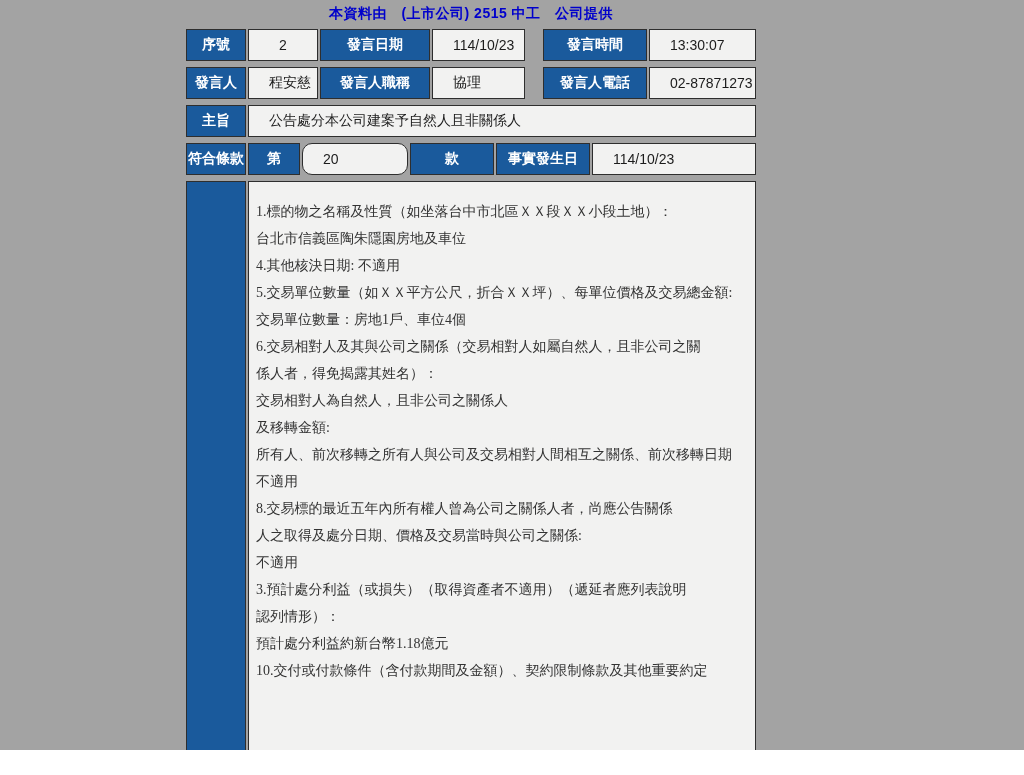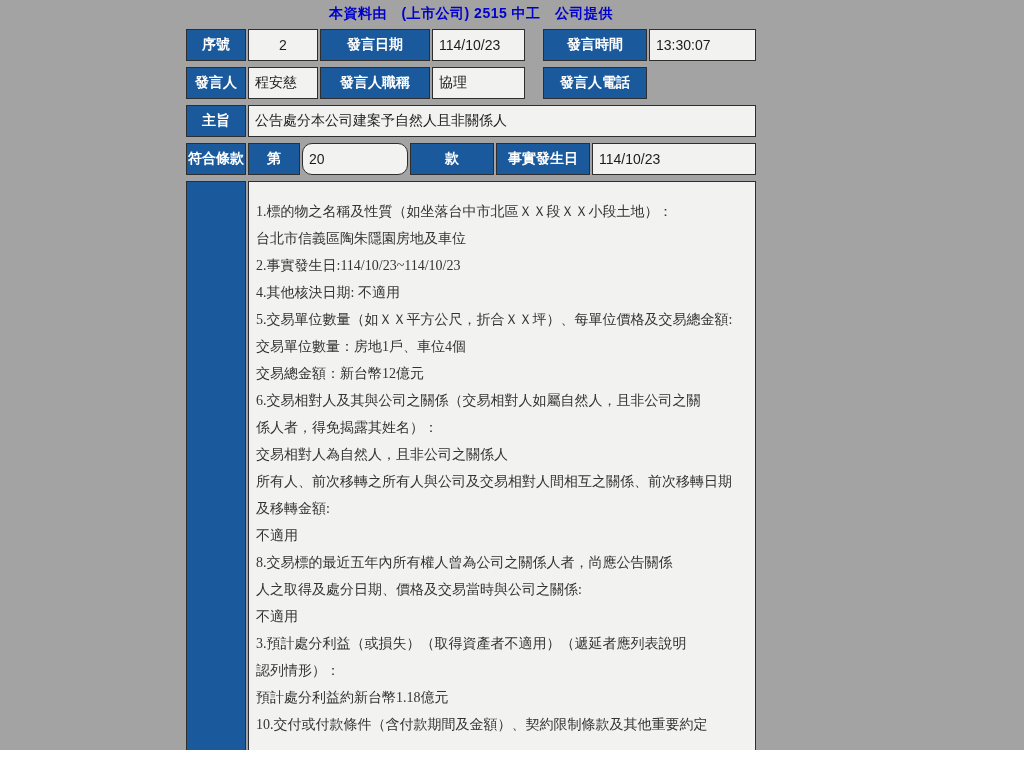--- a/index.html
+++ b/index.html
@@ -42,21 +42,21 @@
     background: #1a5a9c;
     color: #ffffff;
     font-size: 14px;
     font-weight: bold;
     justify-content: center;
   }
   .value {
     background: #f2f2f1;
     color: #1c1c1c;
     font-size: 14px;
-    padding-left: 6px;
+    padding-left: 20px;
   }
   .center { justify-content: center; padding-left: 0; }
   .grow { flex: 1 1 auto; }
   
   .w-c1 { width: 60px; flex: 0 0 60px; }
   .w-a2 { width: 70px; flex: 0 0 70px; }
   .w-a3 { width: 110px; flex: 0 0 110px; }
   .w-a4 { width: 93px; flex: 0 0 93px; }
   .w-a5 { width: 104px; flex: 0 0 104px; margin-left: 16px; }
   
@@ -99,20 +99,21 @@
       <div class="cell label w-a5">發言時間</div>
       <div class="cell value grow">13:30:07</div>
     </div>
 
     <div class="row">
       <div class="cell label w-c1">發言人</div>
       <div class="cell value w-a2">程安慈</div>
       <div class="cell label w-a3">發言人職稱</div>
       <div class="cell value w-a4">協理</div>
       <div class="cell label w-a5">發言人電話</div>
+      <div class="cell value grow">02-87871273</div>
     </div>
 
     <div class="row">
       <div class="cell label w-c1">主旨</div>
       <div class="cell value grow">公告處分本公司建案予自然人且非關係人</div>
     </div>
 
     <div class="row">
       <div class="cell label w-c1">符合條款</div>
       <div class="cell label w-b2">第</div>
@@ -120,30 +121,28 @@
       <div class="cell label w-b4">款</div>
       <div class="cell label w-b5">事實發生日</div>
       <div class="cell value grow">114/10/23</div>
     </div>
 
     <div class="row content-row">
       <div class="cell label w-c1 desc-side"></div>
       <div class="cell value content-cell">
           <div class="desc-line">1.標的物之名稱及性質（如坐落台中市北區ＸＸ段ＸＸ小段土地）：</div>
           <div class="desc-line">台北市信義區陶朱隱園房地及車位</div>
-          <div class="desc-line">2.事實發生日:114/10/23~114/10/23</div>
           <div class="desc-line">4.其他核決日期: 不適用</div>
           <div class="desc-line">5.交易單位數量（如ＸＸ平方公尺，折合ＸＸ坪）、每單位價格及交易總金額:</div>
           <div class="desc-line">交易單位數量：房地1戶、車位4個</div>
-          <div class="desc-line">交易總金額：新台幣12億元</div>
           <div class="desc-line">6.交易相對人及其與公司之關係（交易相對人如屬自然人，且非公司之關</div>
           <div class="desc-line">係人者，得免揭露其姓名）：</div>
           <div class="desc-line">交易相對人為自然人，且非公司之關係人</div>
+          <div class="desc-line">及移轉金額:</div>
           <div class="desc-line">所有人、前次移轉之所有人與公司及交易相對人間相互之關係、前次移轉日期</div>
-          <div class="desc-line">及移轉金額:</div>
           <div class="desc-line">不適用</div>
           <div class="desc-line">8.交易標的最近五年內所有權人曾為公司之關係人者，尚應公告關係</div>
           <div class="desc-line">人之取得及處分日期、價格及交易當時與公司之關係:</div>
           <div class="desc-line">不適用</div>
           <div class="desc-line">3.預計處分利益（或損失）（取得資產者不適用）（遞延者應列表說明</div>
           <div class="desc-line">認列情形）：</div>
           <div class="desc-line">預計處分利益約新台幣1.18億元</div>
           <div class="desc-line">10.交付或付款條件（含付款期間及金額）、契約限制條款及其他重要約定</div>
         </div>
     </div>

